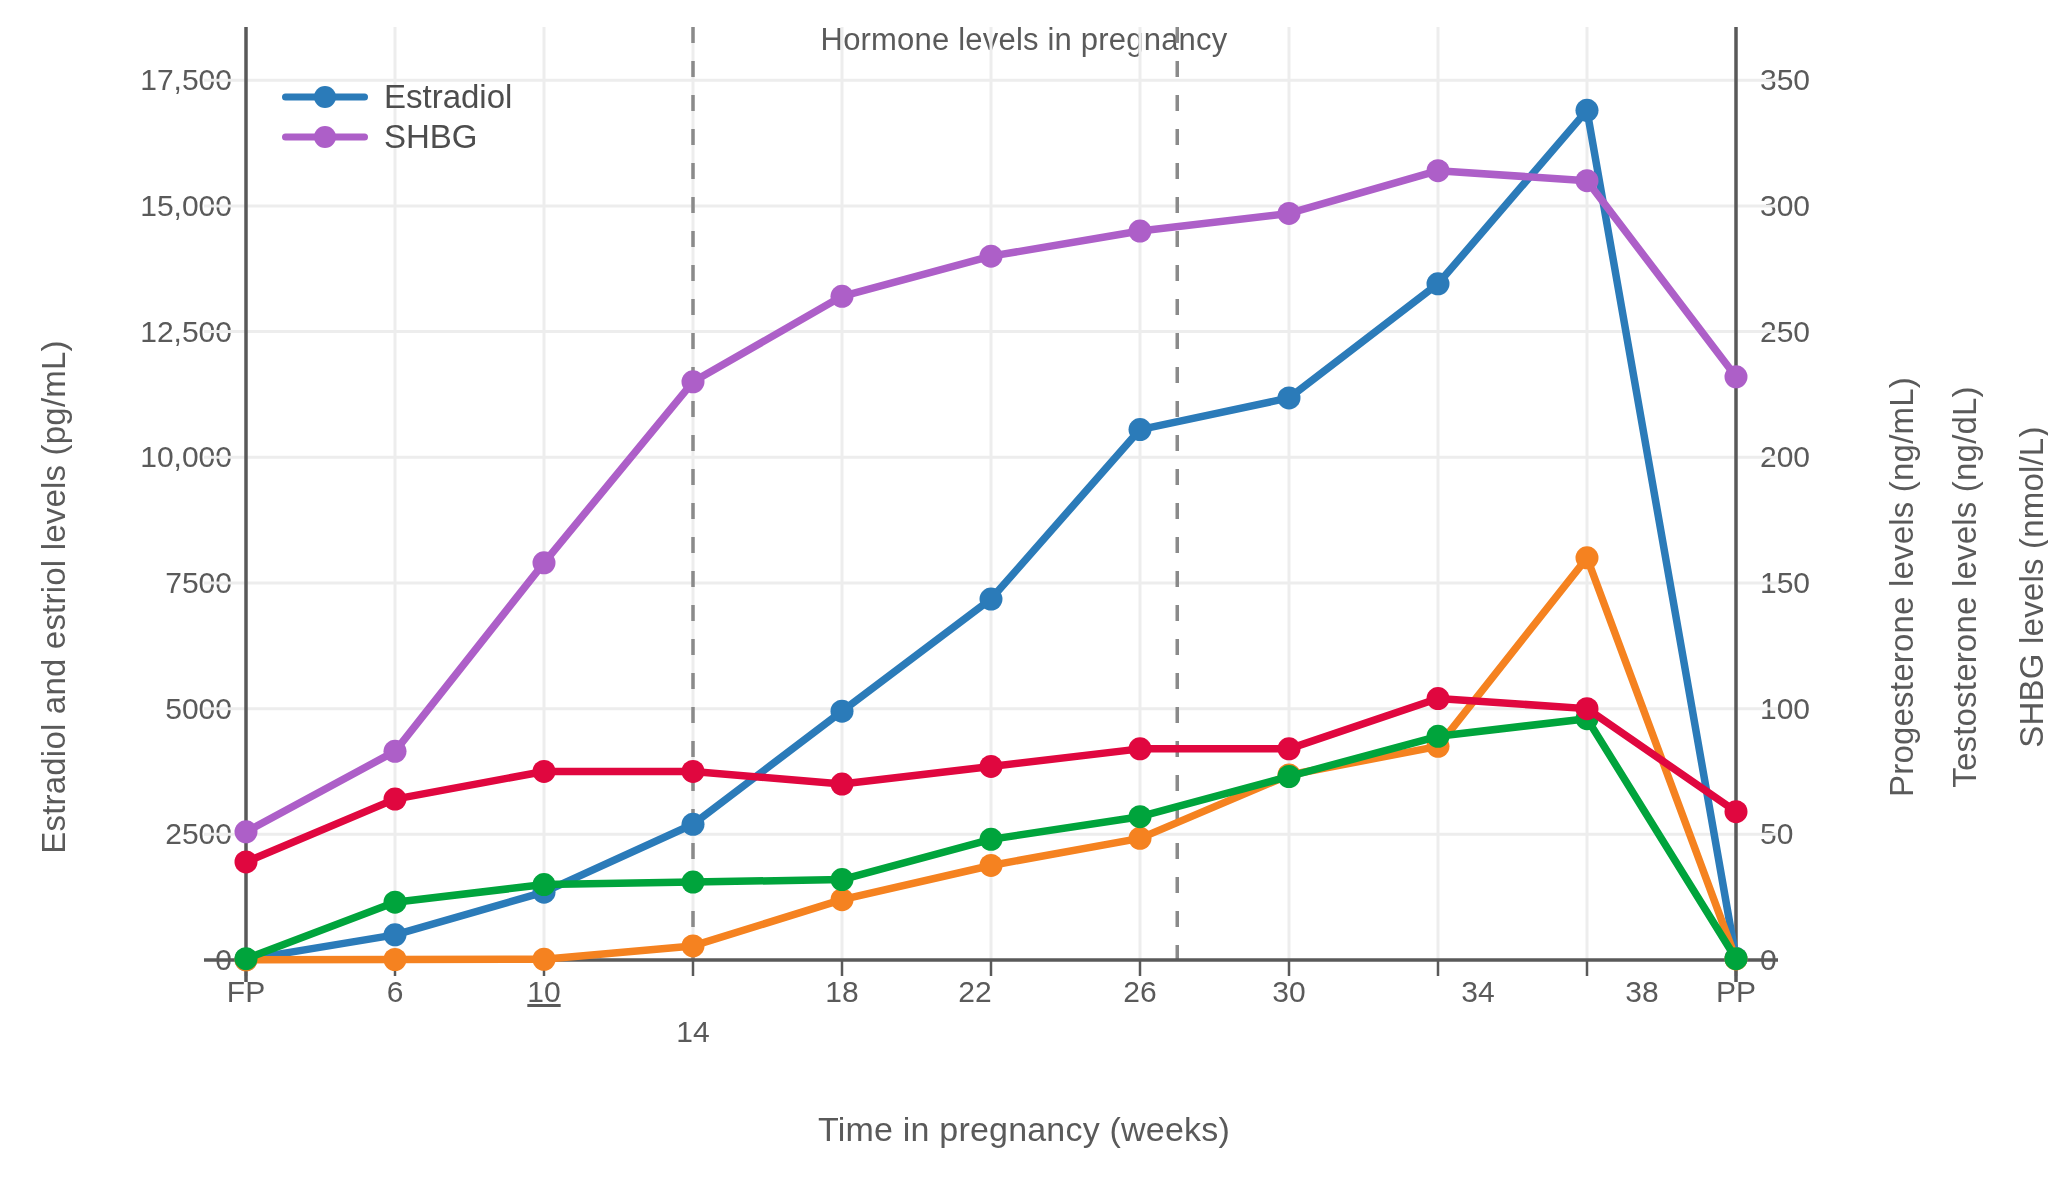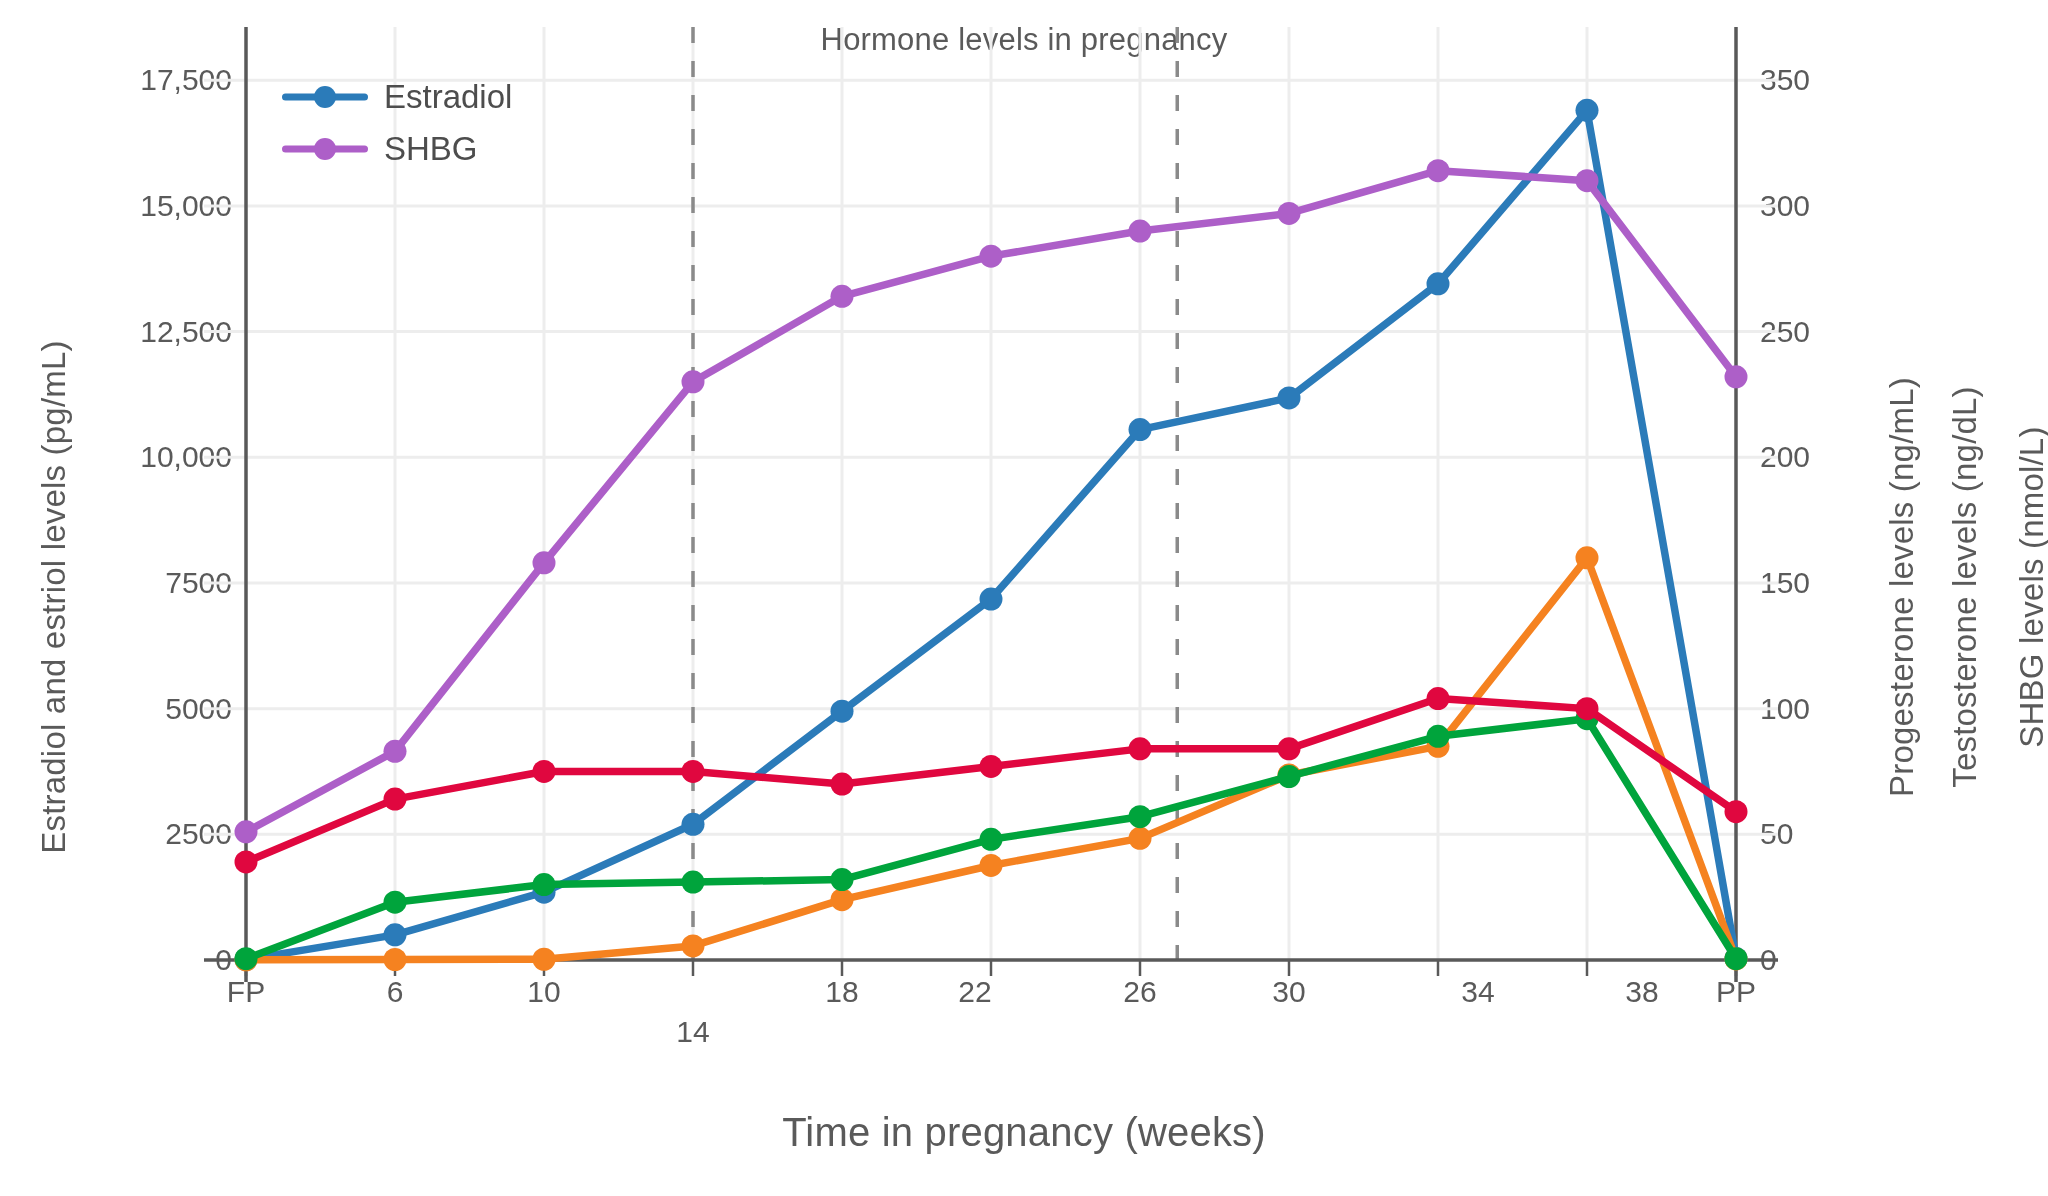--- a/index.html
+++ b/index.html
@@ -31,21 +31,21 @@
     transform-origin:center center;
     top:calc(50% - 30px);
   }
   #ylabel-right-1{left:1582px;}
   #ylabel-right-2{left:1645px;}
   #ylabel-right-3{left:1712px;}
 
   #xlabel{
     left:0;right:0;top:1110px;
     width:100%;text-align:center;
-    font-size:40px;
+    font-size:34px;
   }
   #chart-title{
     position:absolute;left:0;right:0;top:22px;
     text-align:center;color:#5a5a5a;font-size:31px;
   }
   #plot{
     position:absolute;
     left:246px;top:45px;
     width:1490px;height:915px;
   }
@@ -66,21 +66,21 @@
   }
   #xtick-wrap{position:absolute;left:246px;top:975px;width:1490px;height:50px;}
   .xtick{
     position:absolute;top:0;
     transform:translateX(-50%);
     color:#5a5a5a;font-size:30px;white-space:nowrap;
   }
 
   #legend{
     position:absolute;left:282px;top:78px;
-    display:flex;flex-direction:column;gap:14px;
+    display:flex;flex-direction:column;gap:2px;
   }
   .legend-row{display:flex;align-items:center;gap:0;height:38px;}
   .legend-swatch{width:86px;height:38px;position:relative;flex:0 0 auto;}
   .legend-swatch .lg-line{
     position:absolute;left:0;right:0;top:50%;height:7px;
     transform:translateY(-50%);border-radius:4px;
   }
   .legend-swatch .lg-dot{
     position:absolute;left:50%;top:50%;width:22px;height:22px;
     border-radius:50%;transform:translate(-50%,-50%);
@@ -120,21 +120,21 @@
       <div class="ytick-right" style="top: 663.626px;">100</div>
       <div class="ytick-right" style="top: 537.94px;">150</div>
       <div class="ytick-right" style="top: 412.253px;">200</div>
       <div class="ytick-right" style="top: 286.566px;">250</div>
       <div class="ytick-right" style="top: 160.879px;">300</div>
       <div class="ytick-right" style="top: 35.1923px;">350</div>
     </div>
   <div id="xtick-wrap">
       <div class="xtick" style="left: 0px;">FP</div>
       <div class="xtick" style="left: 149px;">6</div>
-      <div class="xtick" style="left: 298px;">10</div>
+      <div class="xtick" style="left: 298px; text-decoration: underline;">10</div>
       <div class="xtick" style="left: 447px; margin-top: 40px;">14</div>
       <div class="xtick" style="left: 596px;">18</div>
       <div class="xtick" style="left: 729px;">22</div>
       <div class="xtick" style="left: 894px;">26</div>
       <div class="xtick" style="left: 1043px;">30</div>
       <div class="xtick" style="left: 1232px;">34</div>
       <div class="xtick" style="left: 1396px;">38</div>
       <div class="xtick" style="left: 1490px;">PP</div>
     </div>
 

